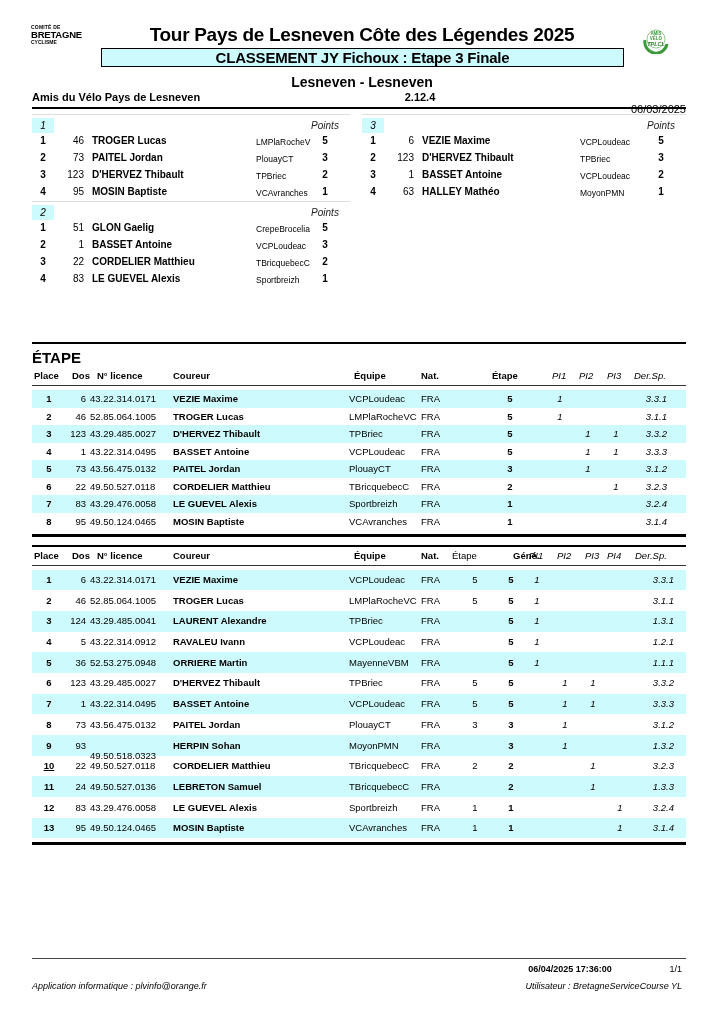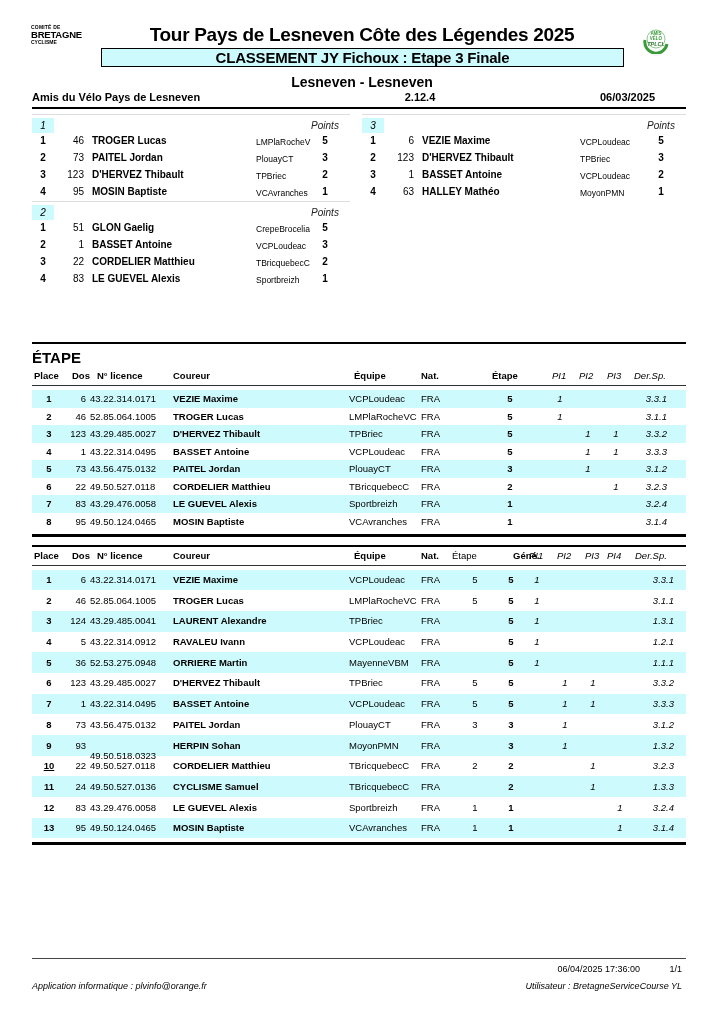--- a/index.html
+++ b/index.html
@@ -12,21 +12,21 @@
   .logo-left { left: 31px; top: 25px; width: 50px; line-height: 1; }
   .logo-left .l1 { font-size: 5px; font-weight: bold; letter-spacing: 0.2px; }
   .logo-left .l2 { font-size: 9.5px; font-weight: bold; letter-spacing: -0.2px; }
   .logo-left .l3 { font-size: 5px; font-weight: bold; }
   .logo-right { left: 641px; top: 26px; width: 30px; height: 28px; }
   .main-title { left: 100px; top: 24px; width: 524px; text-align: center; font-size: 19px; font-weight: bold; letter-spacing: -0.3px; }
   .class-box { left: 101px; top: 48px; width: 523px; height: 19px; background: #cdfafc; border: 1px solid #000; text-align: center; font-size: 15px; font-weight: bold; line-height: 17px; letter-spacing: -0.2px; }
   .course-name { left: 200px; top: 74px; width: 324px; text-align: center; font-size: 14px; font-weight: bold; }
   .org { left: 32px; top: 91px; font-size: 11px; font-weight: bold; }
   .version { left: 380px; top: 91px; width: 80px; text-align: center; font-size: 11px; font-weight: bold; }
-  .date { left: 600px; top: 91px; width: 86px; font-size: 11px; font-weight: bold; }
+  .date { left: 600px; top: 103px; width: 86px; text-align: right; font-size: 11px; font-weight: normal; }
   .rule-top { left: 32px; top: 107px; width: 654px; height: 2px; background: #000; }
 
   
   .sprint { width: 318px; }
   .sprint .sp-head { position: relative; height: 17px; border-top: 1px solid #ddd; }
   .sprint .sp-num { position: absolute; left: 0; top: 3px; width: 22px; height: 15px; background: #cdfafc; font-size: 10px; font-style: italic; text-align: center; line-height: 15px; }
   .sprint .sp-name { position: absolute; left: 28px; top: 3px; width: 240px; height: 15px; background: #cdfafc; font-size: 10px; font-weight: bold; line-height: 15px; padding-left: 3px; }
   .sprint .sp-pts-label { position: absolute; right: 0; top: 3px; width: 50px; font-size: 10px; font-style: italic; text-align: center; line-height: 15px; color: #222; }
   .sprint .sp-row { position: relative; height: 17px; font-size: 10px; }
   .sprint .sp-row span { position: absolute; top: 3px; line-height: 13px; }
@@ -52,21 +52,21 @@
   .c-team { left: 317px; }
   .c-nat { left: 389px; }
   .it { font-style: italic; font-weight: normal !important; }
   .ctr { text-align: center; }
   .rt { text-align: right; }
   .bold { font-weight: bold; }
   .bottom-rule { height: 3px; background: #000; }
 
   
   .footer-rule { left: 32px; top: 958px; width: 654px; height: 1px; background: #444; }
-  .footer-ts { left: 500px; top: 964px; width: 140px; text-align: right; font-size: 9px; }
+  .footer-ts { left: 500px; top: 964px; width: 140px; text-align: center; font-size: 9px; font-weight: bold; }
   .footer-page { left: 650px; top: 964px; width: 32px; text-align: right; font-size: 9px; }
   .footer-app { left: 32px; top: 981px; font-size: 9px; font-style: italic; }
   .footer-user { left: 400px; top: 981px; width: 282px; text-align: right; font-size: 9px; font-style: italic; }
 </style>
 </head>
 <body>
 
 <div class="abs logo-left">
   <div class="l1">COMITÉ DE</div>
   <div class="l2">BRETAGNE</div>
@@ -485,21 +485,21 @@
         <span class="it ctr" style="top:3.5px;left:497px;width:16px;"></span>
         <span class="it ctr" style="top:3.5px;left:525px;width:16px;"></span>
         <span class="it ctr" style="top:3.5px;left:553px;width:16px;">1</span>
         <span class="it ctr" style="top:3.5px;left:580px;width:16px;"></span>
         <span class="it rt" style="top:3.5px;left:612px;width:30px;">3.2.3</span>
       </div>
       <div class="row alt" style="height: 20.7px;">
         <span class="c-place" style="top:3.5px;">11</span>
         <span class="c-dos" style="top:3.5px;">24</span>
         <span class="c-lic" style="top:3.5px;">49.50.527.0136</span>
-        <span class="c-name" style="top:3.5px;">CYCLISME Samuel</span>
+        <span class="c-name" style="top:3.5px;">LEBRETON Samuel</span>
         <span class="c-team" style="top:3.5px;">TBricquebecC</span>
         <span class="c-nat" style="top:3.5px;">FRA</span>
         <span class="ctr" style="top:3.5px;left:433px;width:20px;"></span>
         <span class="bold ctr" style="top:3.5px;left:469px;width:20px;">2</span>
         <span class="it ctr" style="top:3.5px;left:497px;width:16px;"></span>
         <span class="it ctr" style="top:3.5px;left:525px;width:16px;"></span>
         <span class="it ctr" style="top:3.5px;left:553px;width:16px;">1</span>
         <span class="it ctr" style="top:3.5px;left:580px;width:16px;"></span>
         <span class="it rt" style="top:3.5px;left:612px;width:30px;">1.3.3</span>
       </div>

